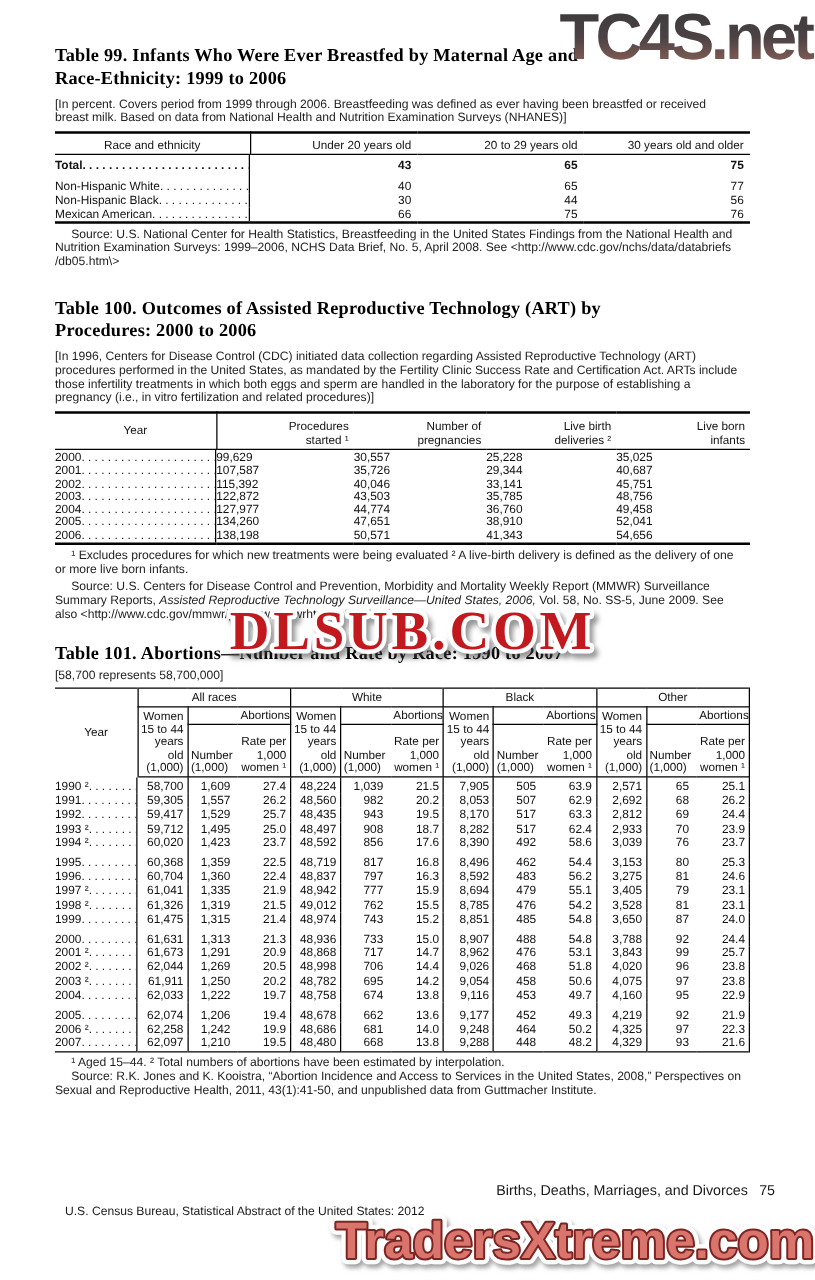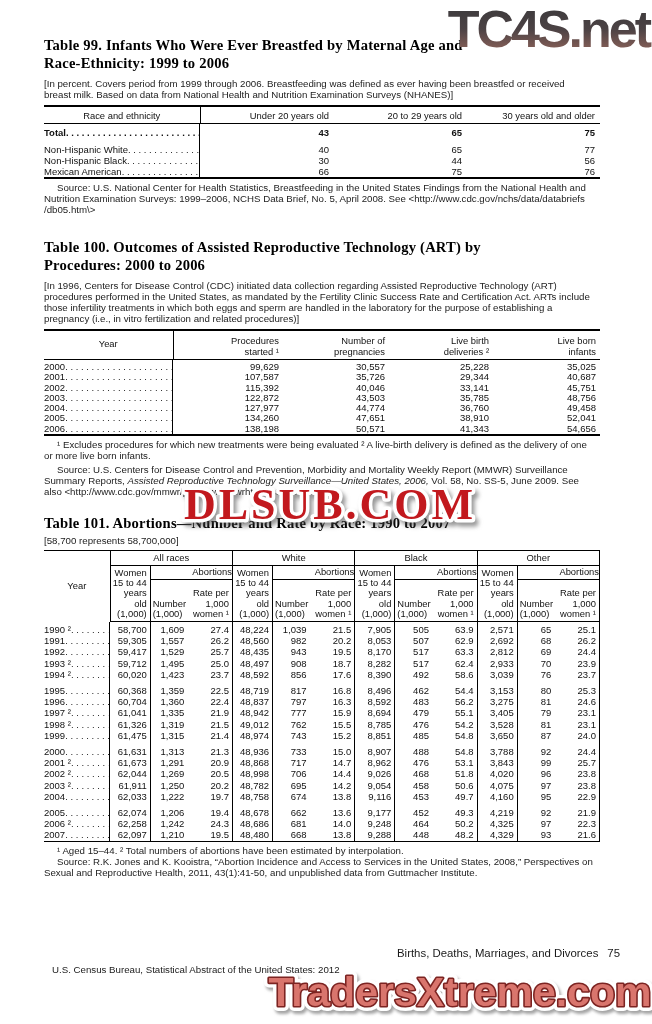--- a/index.html
+++ b/index.html
@@ -40,21 +40,21 @@
   #t99 tr.gap td { padding-top:4px; }
   #t99 tbody tr td.stub { border-right:1px solid #000; }
   
   #t100 { border-top:2px solid #000; border-bottom:2px solid #000; }
   #t100 thead th { border-bottom:1px solid #000; vertical-align:bottom; padding-bottom:2px; line-height:10.3px; height:26px; }
   #t100 th.stubh { text-align:center; vertical-align:middle; border-right:1px solid #000; }
   #t100 th.colh { text-align:right; padding-right:4px; }
   #t100 td { line-height:10.3px; }
   #t100 tbody tr:first-child td { padding-top:2px; }
   #t100 td.stub { border-right:1px solid #000; }
-  #t100 td.val { text-align:right; padding-right:4px; }
+  #t100 td.val { padding-right:4px; }
   
   #t101 { border-top:1.5px solid #000; border-bottom:1.5px solid #000; }
   #t101 th { line-height:10.2px; }
   #t101 .yh { border-right:1px solid #000; text-align:center; vertical-align:middle; }
   #t101 .gn { border-left:1px solid #000; border-right:1px solid #000; border-bottom:1px solid #000; text-align:center; height:14px; vertical-align:middle; }
   #t101 .wh { border-left:1px solid #000; border-right:1px solid #000; border-bottom:1px solid #000; text-align:right; vertical-align:bottom; padding:2px 3px 2px 0; }
   #t101 .ah { border-right:1px solid #000; border-bottom:1px solid #000; text-align:right; vertical-align:middle; height:13px; }
   #t101 .nh { text-align:left; vertical-align:bottom; padding:0 0 2px 2px; border-bottom:1px solid #000; }
   #t101 .rh { text-align:right; vertical-align:bottom; padding:0 3px 2px 0; border-right:1px solid #000; border-bottom:1px solid #000; }
   #t101 td { line-height:11.2px; }
@@ -597,21 +597,21 @@
             <td class="val c1">92</td>
             <td class="val c2">21.9</td>
           </tr>
           <tr>
             <td class="stub">
               <span class="lbl">2006 ²</span>
               <span class="dots"></span>
             </td>
             <td class="val c0">62,258</td>
             <td class="val c1">1,242</td>
-            <td class="val c2">24.3</td>
+            <td class="val c2">19.9</td>
             <td class="val c0">48,686</td>
             <td class="val c1">681</td>
             <td class="val c2">14.0</td>
             <td class="val c0">9,248</td>
             <td class="val c1">464</td>
             <td class="val c2">50.2</td>
             <td class="val c0">4,325</td>
             <td class="val c1">97</td>
             <td class="val c2">22.3</td>
           </tr>

